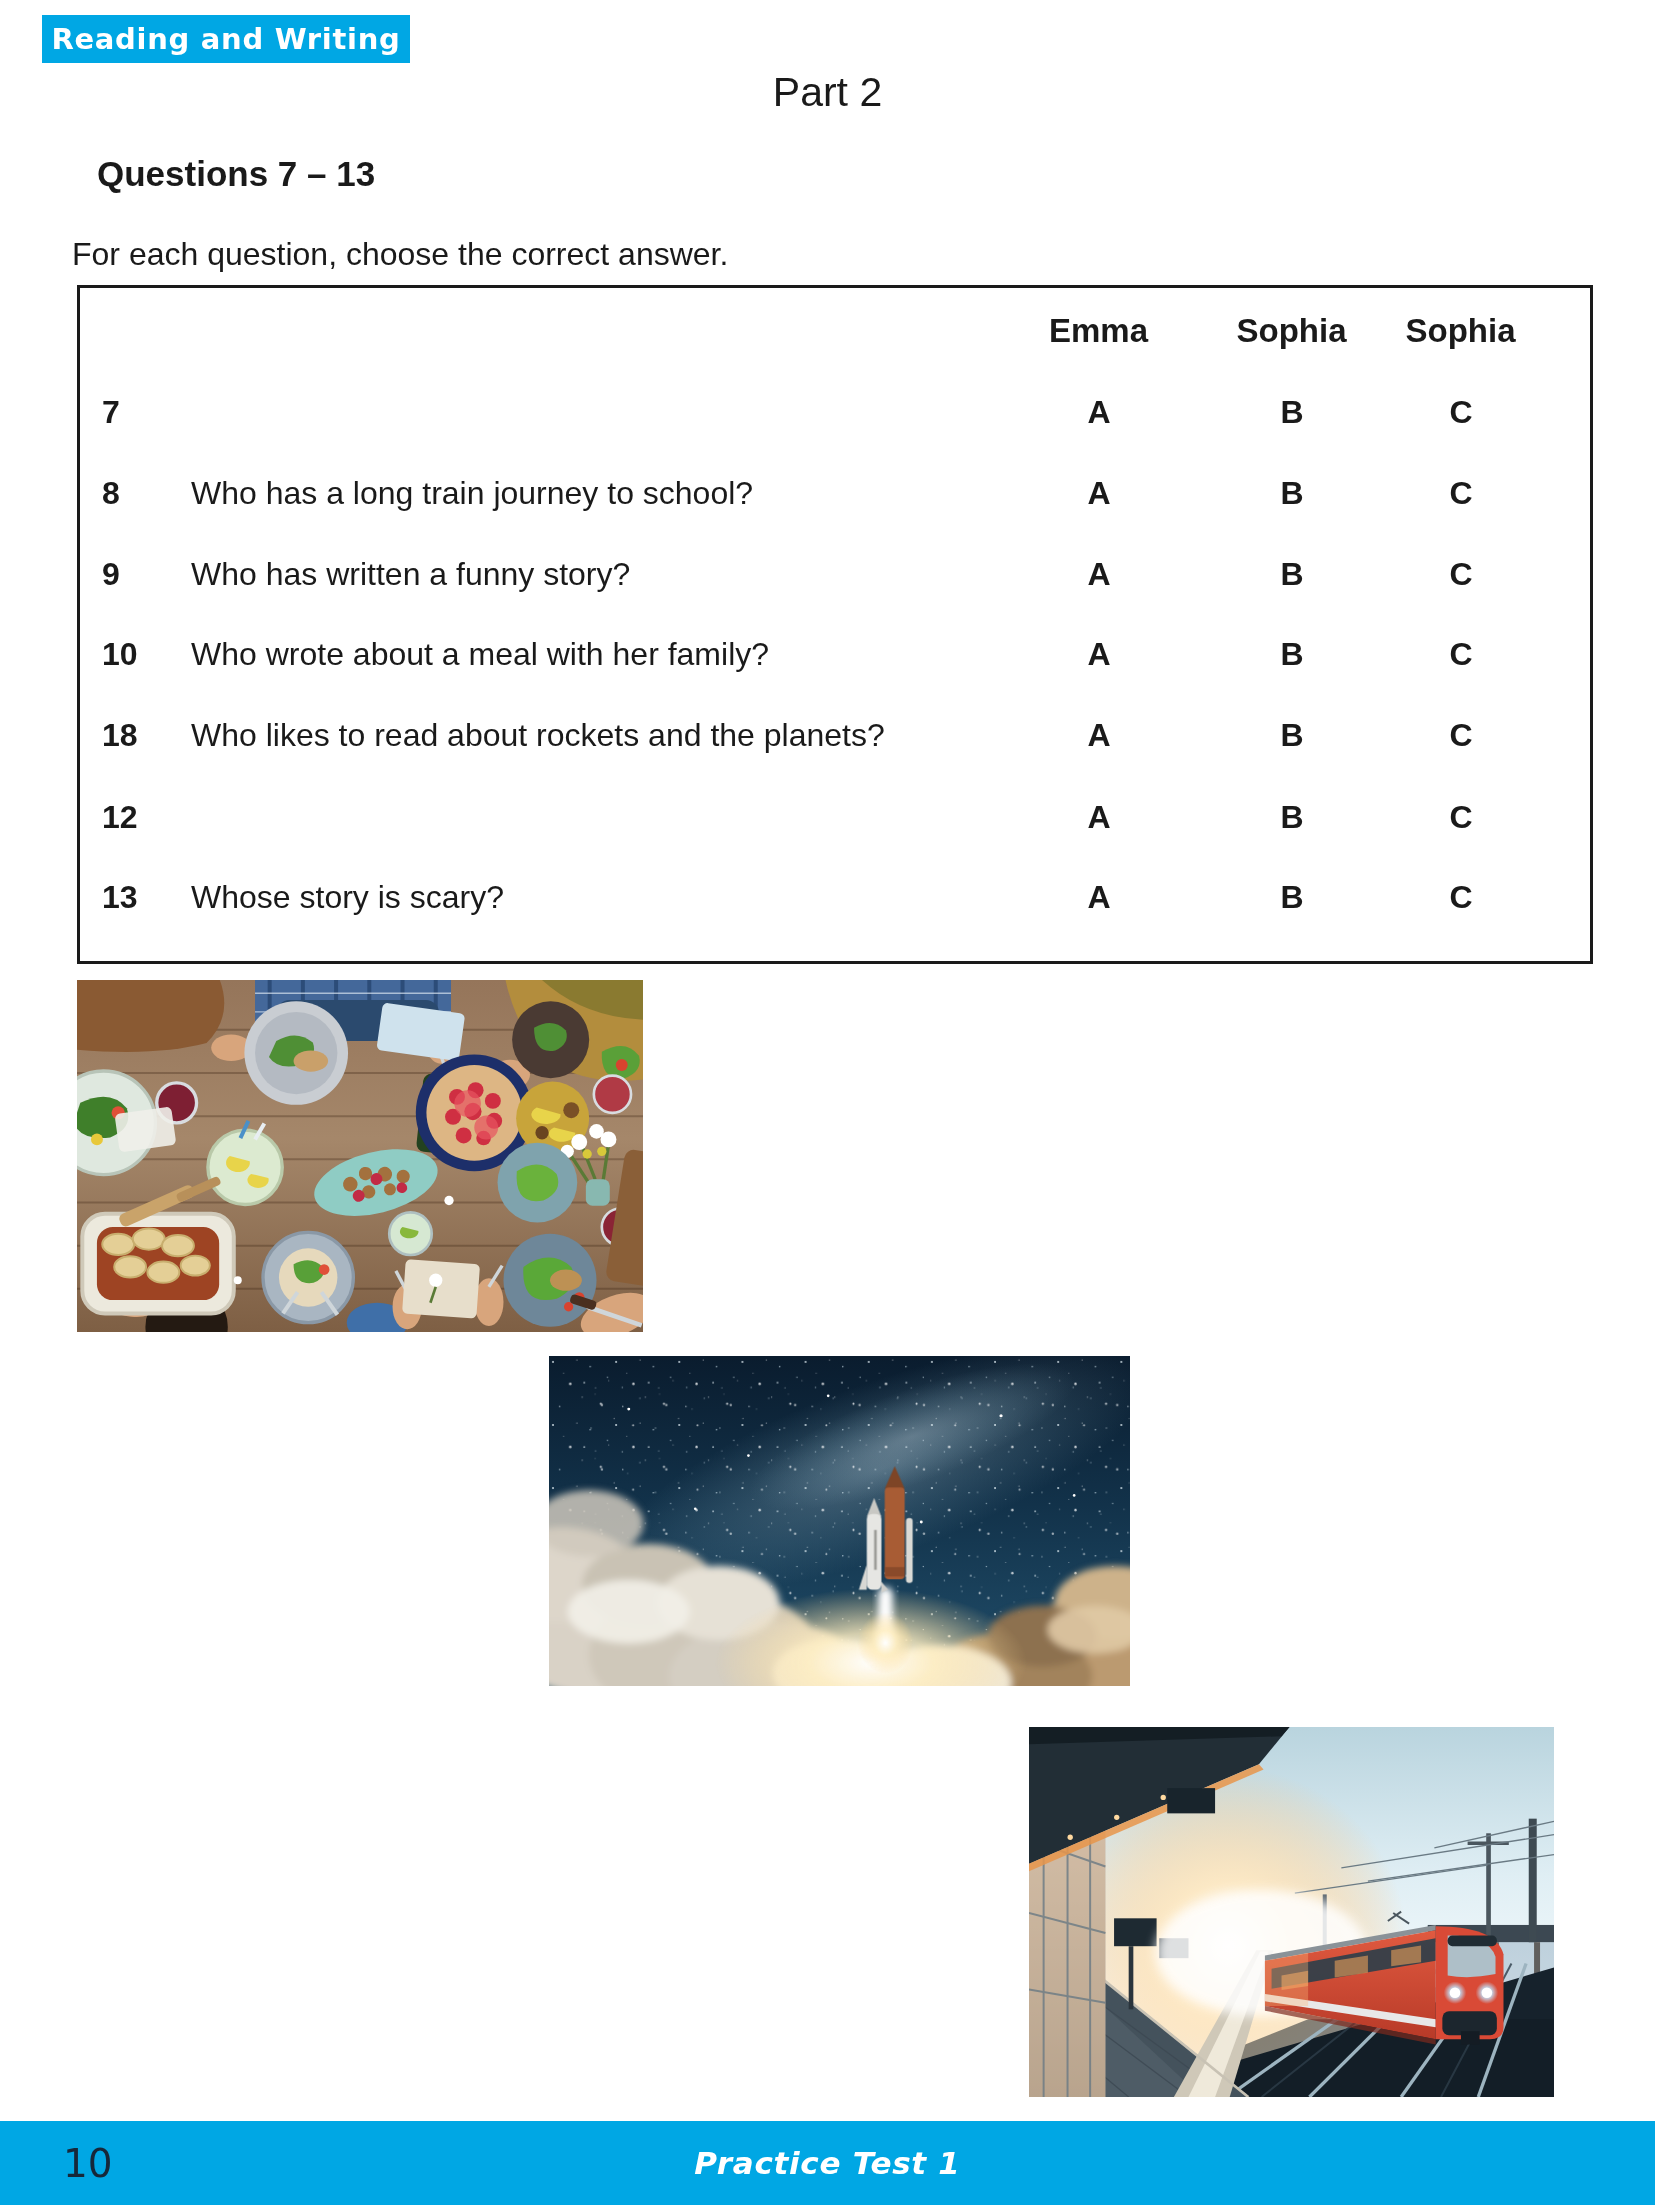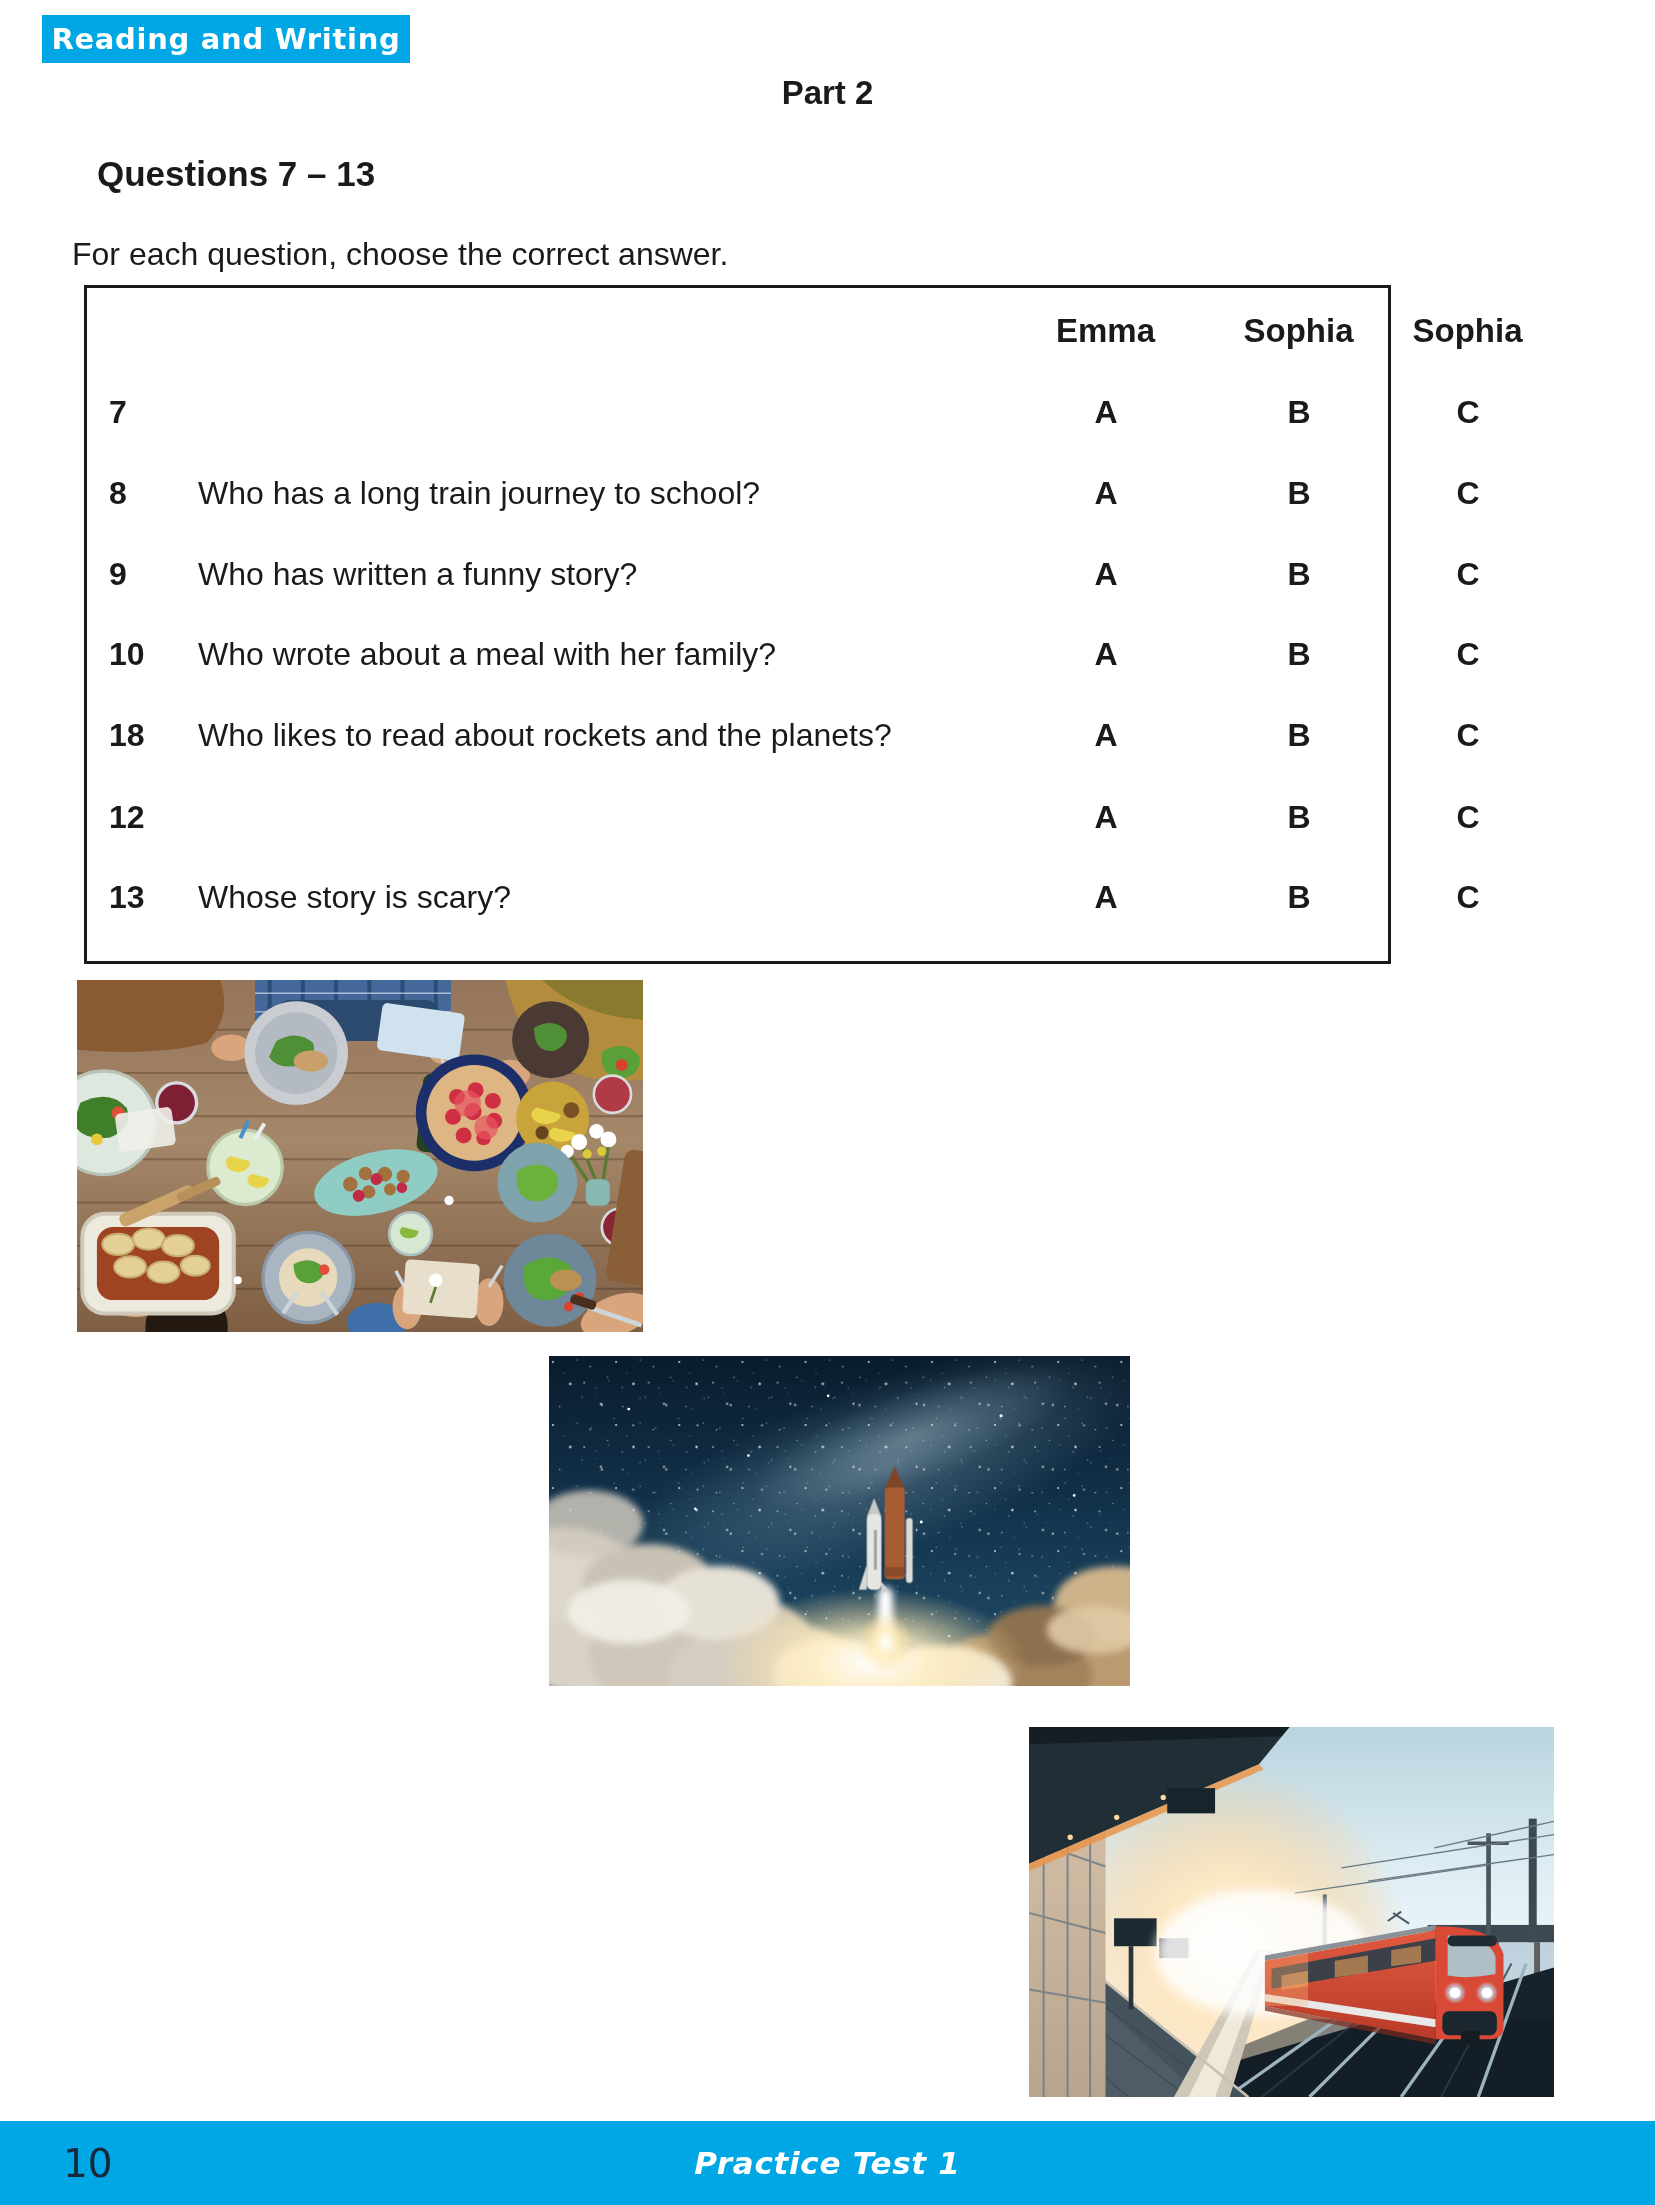--- a/index.html
+++ b/index.html
@@ -5,28 +5,28 @@
   html,body{margin:0;padding:0;background:#ffffff;}
   .page{position:relative;width:1655px;height:2205px;background:#ffffff;
         font-family:"Liberation Sans",sans-serif;color:#1a1a1a;overflow:hidden;}
 
   .section-tag{position:absolute;left:42px;top:15.3px;width:368px;height:48px;
         background:#00A7E4;display:flex;align-items:center;justify-content:center;}
   .section-tag span{font-family:"DejaVu Sans",sans-serif;font-weight:700;
         font-size:29px;color:#ffffff;letter-spacing:0.7px;white-space:nowrap;}
 
   .part-title{position:absolute;left:0;top:74px;width:100%;text-align:center;
-        font-weight:700;font-size:33px;line-height:37px;}
+        font-weight:400;font-size:41px;line-height:37px;}
 
   .questions-heading{position:absolute;left:97px;top:154px;font-weight:700;
         font-size:35px;line-height:40px;white-space:nowrap;}
 
   .instruction{position:absolute;left:72px;top:234px;font-size:32px;line-height:40px;white-space:nowrap;}
 
-  .answer-table{position:absolute;left:84px;top:285px;width:1307px;height:679px;
+  .answer-table{position:absolute;left:77px;top:285px;width:1516px;height:679px;
         border:3.3px solid #1a1a1a;box-sizing:border-box;background:#ffffff;}
   .col-h{position:absolute;top:23px;width:199px;height:40px;text-align:center;
         font-weight:700;font-size:33px;line-height:40px;}
   .col-h.c1{left:919px}.col-h.c2{left:1112px}.col-h.c3{left:1281px}
   .t-row{position:absolute;left:0;width:100%;height:40px;font-size:32px;line-height:40px;}
   .t-row .qnum{position:absolute;left:22px;font-weight:700;}
   .t-row .qtext{position:absolute;left:111px;white-space:nowrap;}
   .t-row .opt{position:absolute;width:80px;text-align:center;font-weight:700;cursor:pointer;}
   .opt.a{left:979px}.opt.b{left:1172px}.opt.c{left:1341px}
   .r1{top:104px}.r2{top:185px}.r3{top:266px}.r4{top:346px}.r5{top:427px}.r6{top:509px}.r7{top:589px}

